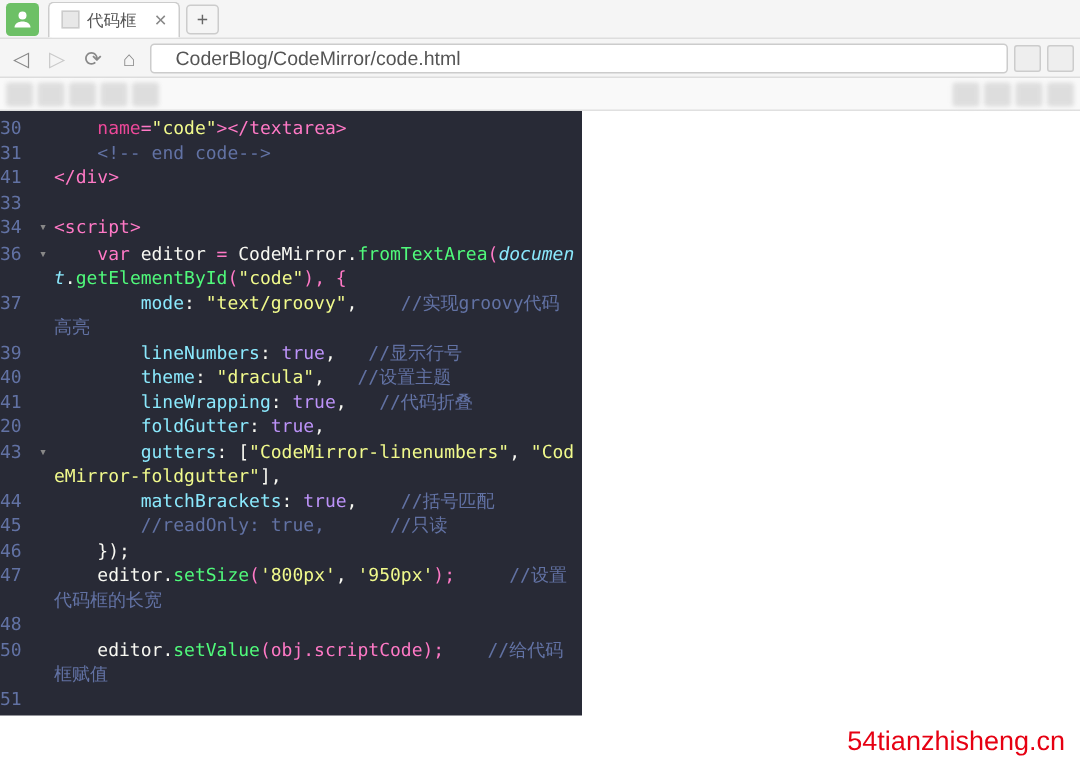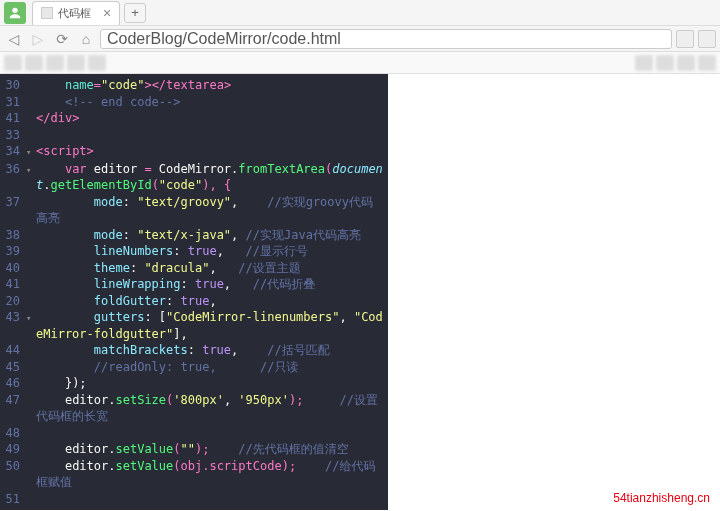--- a/index.html
+++ b/index.html
@@ -6,43 +6,43 @@
 body{font-family:"Microsoft YaHei",Arial,sans-serif;font-size:12px;background:#fff;width:720px;height:511px;overflow:hidden;position:relative}
 .titlebar{height:26px;background:#f5f5f5;border-bottom:1px solid #ddd;display:flex;align-items:center}
 .avatar{width:22px;height:22px;margin:2px 4px;background:#6dc066;border-radius:3px;display:flex;align-items:center;justify-content:center}
 .avatar svg{width:16px;height:16px}
 .tab{display:flex;align-items:center;padding:0 8px;height:24px;background:#fff;border:1px solid #ccc;border-bottom:none;border-radius:4px 4px 0 0;margin-left:2px;font-size:11px;color:#555}
 .tab-icon{width:12px;height:12px;background:#e8e8e8;border:1px solid #ccc;margin-right:5px}
 .tab-close{margin-left:12px;color:#888;font-size:14px;cursor:pointer}
 .newtab{padding:0 6px;height:20px;border:1px solid #ccc;border-radius:3px;margin-left:4px;display:flex;align-items:center;justify-content:center;color:#666;cursor:pointer;font-size:13px}
 .addrbar{height:26px;background:#f5f5f5;border-bottom:1px solid #ddd;display:flex;align-items:center;padding:0 4px;gap:4px}
 .navbtn{width:20px;height:20px;display:flex;align-items:center;justify-content:center;color:#888;cursor:pointer;font-size:14px}
-.urlbox{flex:1;height:20px;background:#fff;border:1px solid #ccc;border-radius:3px;padding:0 6px;display:flex;align-items:center;font-size:16px;color:#555;position:relative}
+.urlbox{flex:1;height:20px;background:#fff;border:1px solid #ccc;border-radius:3px;padding:0 16px;display:flex;align-items:center;font-size:13px;color:#555;position:relative}
 .urlbox .blur{filter:blur(2px);color:#999}
 .rightctrls{display:flex;gap:4px;align-items:center}
 .rightbtn{width:18px;height:18px;background:#eee;border:1px solid #ccc;border-radius:2px}
 .toolbar{height:22px;background:#f9f9f9;border-bottom:1px solid #e0e0e0;display:flex;align-items:center;padding:0 4px;gap:3px}
 .toolbtn{width:18px;height:16px;filter:blur(1.5px);opacity:.6;background:#ccc;border-radius:2px}
 .editor{position:relative;width:388px;background:#282a36;font-family:Consolas,Monaco,monospace;font-size:12px;line-height:16.5px;padding:3px 0}
 .line{display:flex}
-.gut{width:26px;text-align:right;padding-right:6px;color:#6272a4;flex-shrink:0;user-select:none}
+.gut{width:26px;padding-right:6px;color:#6272a4;flex-shrink:0;user-select:none}
 .fold{width:10px;color:#888;flex-shrink:0;font-size:9px;padding-top:1px}
 .code{flex:1;white-space:pre-wrap;word-break:break-all;color:#f8f8f2;padding-right:4px}
-.c-attr{color:#5eead4}
+.c-attr{color:#ec4899}
 .c-str{color:#f1fa8c}
 .c-tag{color:#ff79c6}
 .c-brk{color:#ff79c6}
 .c-cmt{color:#6272a4}
 .c-kw{color:#ff79c6}
 .c-var{color:#f8f8f2}
 .c-prop{color:#8be9fd}
 .c-fn{color:#50fa7b}
 .c-bool{color:#bd93f9}
 .c-def{color:#8be9fd;font-style:italic}
-.watermark{position:absolute;bottom:6px;right:10px;color:#e60012;font-size:12px;font-weight:400}
+.watermark{position:absolute;bottom:6px;right:10px;color:#e60012;font-size:18px;font-weight:400}
 </style>
 </head>
 <body>
 
 <div class="titlebar">
   <div class="avatar">
     <svg viewBox="0 0 24 24">
         <circle cx="12" cy="8" r="4" fill="#fff"></circle>
         <path d="M4 20c0-4 4-6 8-6s8 2 8 6" fill="#fff"></path>
       </svg>
@@ -113,25 +113,20 @@
       <div class="gut">36</div>
       <div class="fold">▾</div>
       <div class="code"><span>    </span><span class="c-kw">var</span><span class="c-var"> editor </span><span class="c-brk">=</span><span class="c-var"> CodeMirror.</span><span class="c-fn">fromTextArea</span><span class="c-brk">(</span><span class="c-def">document</span><span class="c-var">.</span><span class="c-fn">getElementById</span><span class="c-brk">(</span><span class="c-str">"code"</span><span class="c-brk">), {</span></div>
     </div>
     <div class="line">
       <div class="gut">37</div>
       <div class="fold"></div>
       <div class="code"><span>        </span><span class="c-prop">mode</span><span>: </span><span class="c-str">"text/groovy"</span><span>,    </span><span class="c-cmt">//实现groovy代码高亮</span></div>
     </div>
     <div class="line">
-      <div class="gut">38</div>
-      <div class="fold"></div>
-      <div class="code"><span>        </span><span class="c-prop">mode</span><span>: </span><span class="c-str">"text/x-java"</span><span>, </span><span class="c-cmt">//实现Java代码高亮</span></div>
-    </div>
-    <div class="line">
       <div class="gut">39</div>
       <div class="fold"></div>
       <div class="code"><span>        </span><span class="c-prop">lineNumbers</span><span>: </span><span class="c-bool">true</span><span>,   </span><span class="c-cmt">//显示行号</span></div>
     </div>
     <div class="line">
       <div class="gut">40</div>
       <div class="fold"></div>
       <div class="code"><span>        </span><span class="c-prop">theme</span><span>: </span><span class="c-str">"dracula"</span><span>,   </span><span class="c-cmt">//设置主题</span></div>
     </div>
     <div class="line">
@@ -168,25 +163,20 @@
       <div class="gut">47</div>
       <div class="fold"></div>
       <div class="code"><span class="c-var">    editor.</span><span class="c-fn">setSize</span><span class="c-brk">(</span><span class="c-str">'800px'</span><span>, </span><span class="c-str">'950px'</span><span class="c-brk">);     </span><span class="c-cmt">//设置代码框的长宽</span></div>
     </div>
     <div class="line">
       <div class="gut">48</div>
       <div class="fold"></div>
       <div class="code"></div>
     </div>
     <div class="line">
-      <div class="gut">49</div>
-      <div class="fold"></div>
-      <div class="code"><span class="c-var">    editor.</span><span class="c-fn">setValue</span><span class="c-brk">(</span><span class="c-str">""</span><span class="c-brk">);    </span><span class="c-cmt">//先代码框的值清空</span></div>
-    </div>
-    <div class="line">
       <div class="gut">50</div>
       <div class="fold"></div>
       <div class="code"><span class="c-var">    editor.</span><span class="c-fn">setValue</span><span class="c-brk">(obj.scriptCode);    </span><span class="c-cmt">//给代码框赋值</span></div>
     </div>
     <div class="line">
       <div class="gut">51</div>
       <div class="fold"></div>
       <div class="code"></div>
     </div>
   </div>

